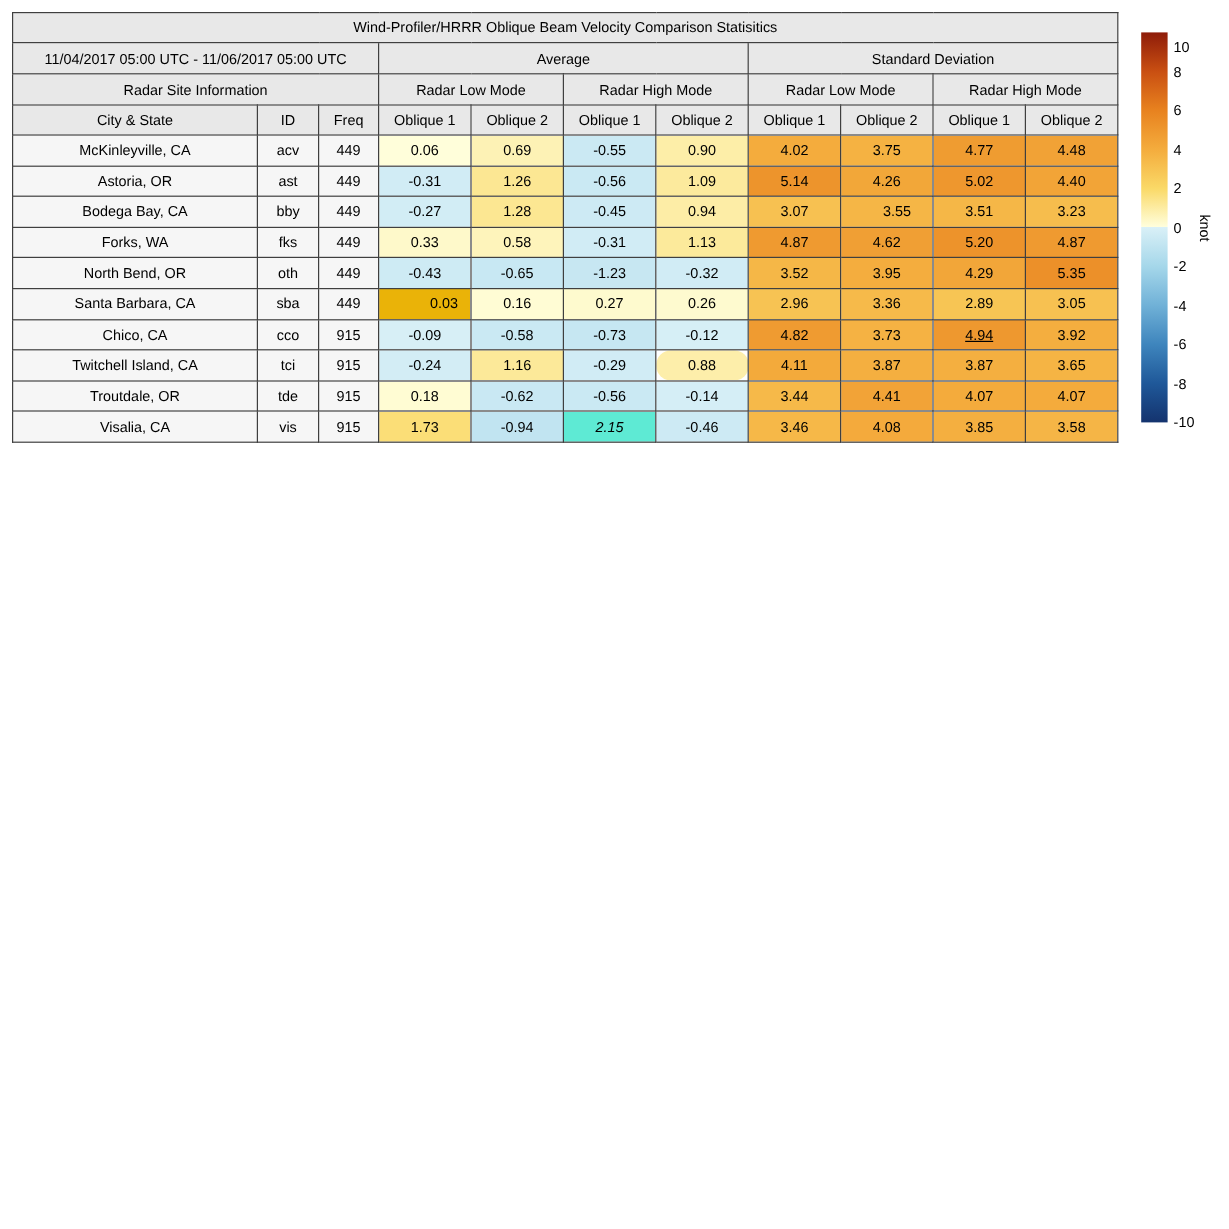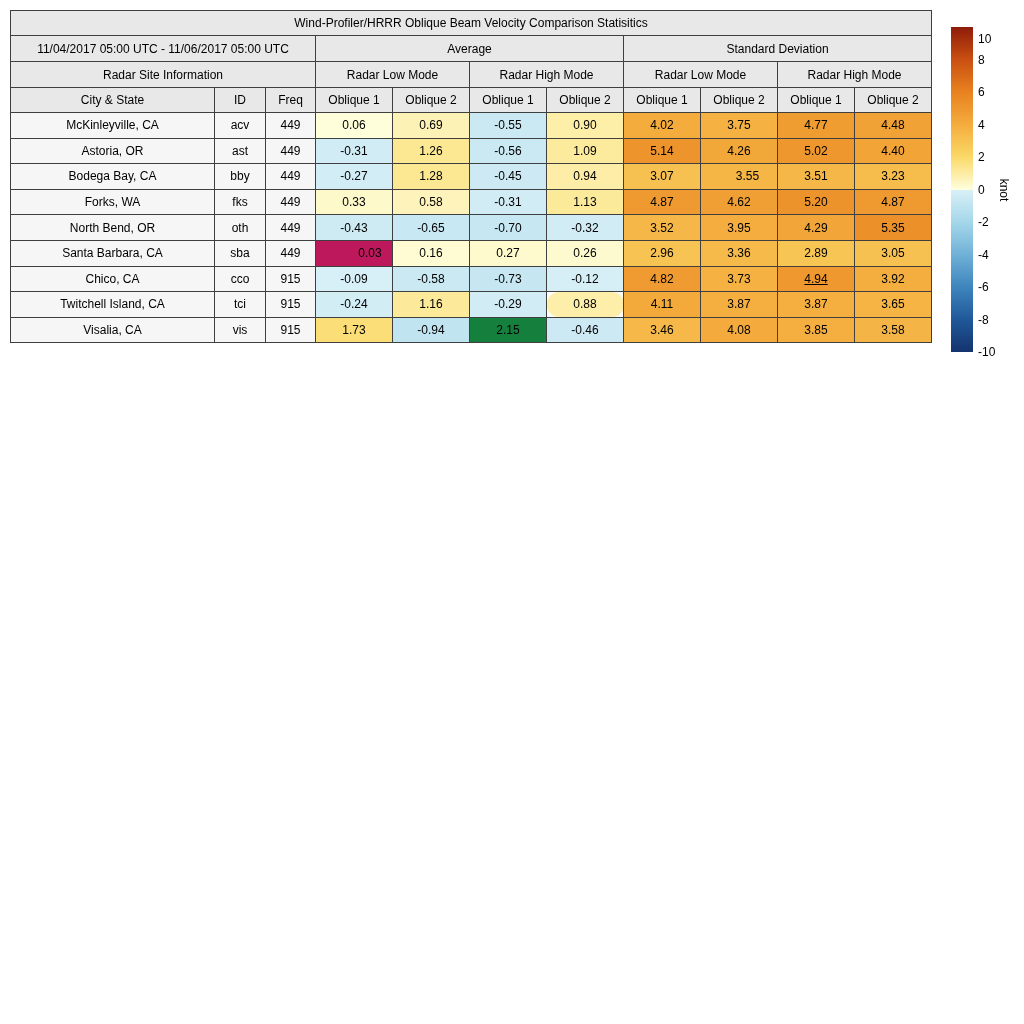--- a/index.html
+++ b/index.html
@@ -155,32 +155,32 @@
           <td style="background: rgb(240, 159, 52);">4.62</td>
           <td style="background: rgb(237, 147, 43);">5.20</td>
           <td style="background: rgb(239, 154, 48);">4.87</td>
         </tr>
         <tr class="data-row">
           <td class="info">North Bend, OR</td>
           <td class="info">oth</td>
           <td class="info">449</td>
           <td style="background: rgb(206, 235, 244);">-0.43</td>
           <td style="background: rgb(200, 232, 243);">-0.65</td>
-          <td style="background: rgb(199, 231, 242);">-0.70</td>
+          <td style="background: rgb(199, 231, 242);">-1.23</td>
           <td style="background: rgb(209, 236, 245);">-0.32</td>
           <td style="background: rgb(245, 183, 71);">3.52</td>
           <td style="background: rgb(244, 173, 62);">3.95</td>
           <td style="background: rgb(242, 166, 57);">4.29</td>
           <td style="background: rgb(236, 144, 41);">5.35</td>
         </tr>
         <tr class="data-row">
           <td class="info">Santa Barbara, CA</td>
           <td class="info">sba</td>
           <td class="info">449</td>
-          <td style="background: #be185d; padding-left: 32px;">0.03</td>
+          <td style="background: #eab308; padding-left: 32px;">0.03</td>
           <td style="background: rgb(255, 252, 212);">0.16</td>
           <td style="background: rgb(254, 250, 206);">0.27</td>
           <td style="background: rgb(254, 250, 207);">0.26</td>
           <td style="background: rgb(247, 195, 83);">2.96</td>
           <td style="background: rgb(246, 186, 74);">3.36</td>
           <td style="background: rgb(247, 197, 84);">2.89</td>
           <td style="background: rgb(247, 193, 81); margin-top: 12px;">3.05</td>
         </tr>
         <tr class="data-row">
           <td class="info">Chico, CA</td>
@@ -202,26 +202,39 @@
           <td style="background: rgb(211, 237, 245);">-0.24</td>
           <td style="background: rgb(252, 233, 153);">1.16</td>
           <td style="background: rgb(209, 236, 245);">-0.29</td>
           <td style="background: rgb(253, 238, 170); border-radius: 12px;">0.88</td>
           <td style="background: rgb(243, 170, 59);">4.11</td>
           <td style="background: rgb(244, 175, 64);">3.87</td>
           <td style="background: rgb(244, 175, 64);">3.87</td>
           <td style="background: rgb(245, 180, 68); margin-left: 12px;">3.65</td>
         </tr>
         <tr class="data-row">
+          <td class="info">Troutdale, OR</td>
+          <td class="info">tde</td>
+          <td class="info">915</td>
+          <td style="background: rgb(255, 252, 211);">0.18</td>
+          <td style="background: rgb(201, 232, 243);">-0.62</td>
+          <td style="background: rgb(202, 233, 243);">-0.56</td>
+          <td style="background: rgb(213, 238, 246);">-0.14</td>
+          <td style="background: rgb(246, 185, 73);">3.44</td>
+          <td style="background: rgb(242, 163, 55);">4.41</td>
+          <td style="background: rgb(244, 171, 60);">4.07</td>
+          <td style="background: rgb(244, 171, 60);">4.07</td>
+        </tr>
+        <tr class="data-row">
           <td class="info">Visalia, CA</td>
           <td class="info">vis</td>
           <td class="info">915</td>
           <td style="background: rgb(251, 222, 119);">1.73</td>
           <td style="background: rgb(193, 228, 241);">-0.94</td>
-          <td style="background: #15803d;">2.15</td>
+          <td style="background: #5eead4; font-style: italic;">2.15</td>
           <td style="background: rgb(205, 234, 244);">-0.46</td>
           <td style="background: rgb(246, 184, 72);">3.46</td>
           <td style="background: rgb(244, 170, 60);">4.08</td>
           <td style="background: rgb(244, 175, 64);">3.85</td>
           <td style="background: rgb(245, 181, 70);">3.58</td>
         </tr>
       </tbody>
   </table>
 
   <div id="colorbar" style="background: linear-gradient(rgb(142, 28, 9) 0%, rgb(201, 79, 18) 10%, rgb(232, 130, 31) 20%, rgb(244, 172, 61) 30%, rgb(250, 217, 103) 40%, rgb(255, 255, 222) 50%, rgb(217, 240, 247) 50.005%, rgb(165, 215, 234) 60%, rgb(112, 177, 215) 70%, rgb(62, 133, 189) 80%, rgb(31, 88, 153) 90%, rgb(20, 51, 110) 100%);"></div>

